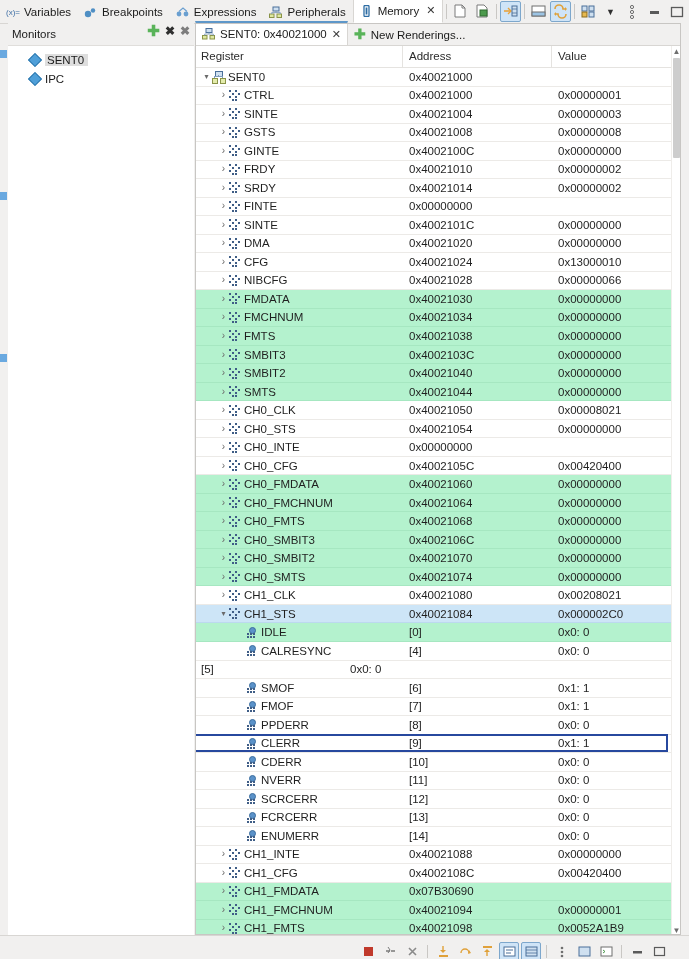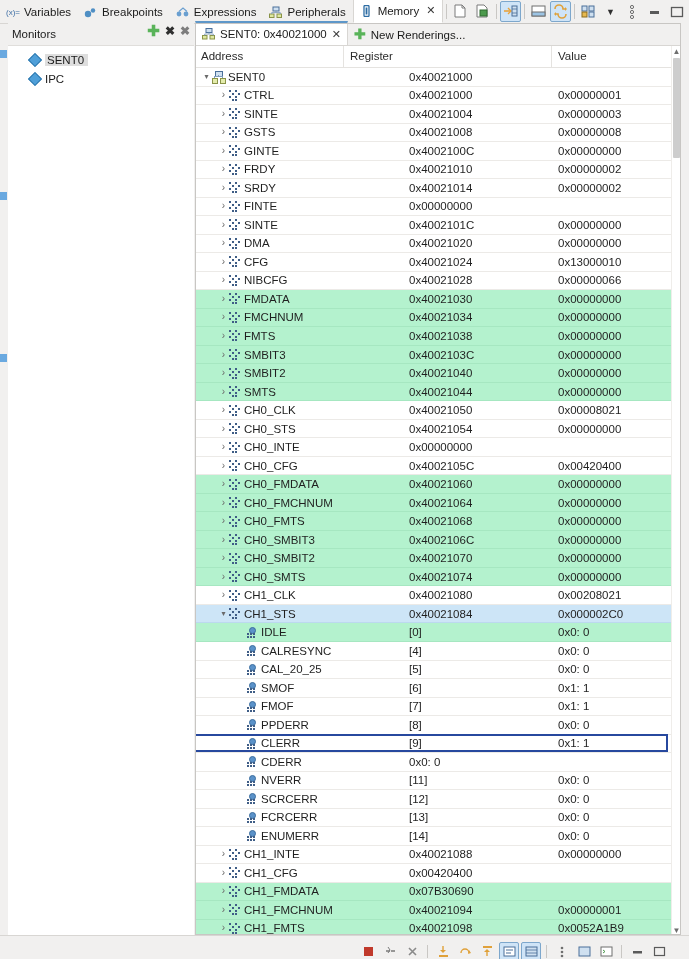--- a/index.html
+++ b/index.html
@@ -376,22 +376,22 @@
         <div class="rtab">
           <span style="display: inline-flex; align-items: center;">
             <span style="color:#59b359;font-size:14px;font-weight:bold;line-height:11px;">✚</span>
           </span>
           <span>New Renderings...</span>
         </div>
       </div>
 
     <div class="tbl-wrap">
       <div class="thead">
+        <div class="th c1">Register</div>
         <div class="th c2">Address</div>
-        <div class="th c1">Register</div>
         <div class="th c3">Value</div>
       </div>
       <div class="rows" id="rows">
           <div class="row">
             <div class="cell c-name">
               <span class="ind" style="width: 6px; display: inline-block;"></span>
               <span class="twisty" style="font-size: 8px;">▾</span>
               <span style="display: inline-flex; align-items: center;">
                 <span class="ic-periph">
                   <span class="bx" style="left:3px;top:0px;width:6px;height:3.5px;"></span>
@@ -1049,213 +1049,198 @@
                   <span class="d" style="left:4px;top:9px"></span>
                   <span class="d" style="left:7px;top:9px"></span>
                 </span>
               </span>
               <span class="txt">CALRESYNC</span>
             </div>
             <div class="cell c-addr">[4]</div>
             <div class="cell c-val">0x0: 0</div>
           </div>
           <div class="row">
+            <div class="cell c-addr">[5]</div>
+            <div class="cell c-val">0x0: 0</div>
+          </div>
+          <div class="row">
             <div class="cell c-name">
               <span class="ind" style="width: 40px; display: inline-block;"></span>
               <span class="twisty"></span>
               <span style="display: inline-flex; align-items: center;">
                 <span class="ic-bit">
                   <span class="dot"></span>
                   <span class="d" style="left:1px;top:6px"></span>
                   <span class="d" style="left:4px;top:6px"></span>
                   <span class="d" style="left:7px;top:6px"></span>
                   <span class="d" style="left:1px;top:9px"></span>
                   <span class="d" style="left:4px;top:9px"></span>
                   <span class="d" style="left:7px;top:9px"></span>
                 </span>
               </span>
-              <span class="txt">CAL_20_25</span>
-            </div>
-            <div class="cell c-addr">[5]</div>
-            <div class="cell c-val">0x0: 0</div>
+              <span class="txt">SMOF</span>
+            </div>
+            <div class="cell c-addr">[6]</div>
+            <div class="cell c-val">0x1: 1</div>
           </div>
           <div class="row">
             <div class="cell c-name">
               <span class="ind" style="width: 40px; display: inline-block;"></span>
               <span class="twisty"></span>
               <span style="display: inline-flex; align-items: center;">
                 <span class="ic-bit">
                   <span class="dot"></span>
                   <span class="d" style="left:1px;top:6px"></span>
                   <span class="d" style="left:4px;top:6px"></span>
                   <span class="d" style="left:7px;top:6px"></span>
                   <span class="d" style="left:1px;top:9px"></span>
                   <span class="d" style="left:4px;top:9px"></span>
                   <span class="d" style="left:7px;top:9px"></span>
                 </span>
               </span>
-              <span class="txt">SMOF</span>
-            </div>
-            <div class="cell c-addr">[6]</div>
+              <span class="txt">FMOF</span>
+            </div>
+            <div class="cell c-addr">[7]</div>
             <div class="cell c-val">0x1: 1</div>
           </div>
           <div class="row">
             <div class="cell c-name">
               <span class="ind" style="width: 40px; display: inline-block;"></span>
               <span class="twisty"></span>
               <span style="display: inline-flex; align-items: center;">
                 <span class="ic-bit">
                   <span class="dot"></span>
                   <span class="d" style="left:1px;top:6px"></span>
                   <span class="d" style="left:4px;top:6px"></span>
                   <span class="d" style="left:7px;top:6px"></span>
                   <span class="d" style="left:1px;top:9px"></span>
                   <span class="d" style="left:4px;top:9px"></span>
                   <span class="d" style="left:7px;top:9px"></span>
                 </span>
               </span>
-              <span class="txt">FMOF</span>
-            </div>
-            <div class="cell c-addr">[7]</div>
-            <div class="cell c-val">0x1: 1</div>
-          </div>
-          <div class="row">
+              <span class="txt">PPDERR</span>
+            </div>
+            <div class="cell c-addr">[8]</div>
+            <div class="cell c-val">0x0: 0</div>
+          </div>
+          <div class="row marked">
             <div class="cell c-name">
               <span class="ind" style="width: 40px; display: inline-block;"></span>
               <span class="twisty"></span>
               <span style="display: inline-flex; align-items: center;">
                 <span class="ic-bit">
                   <span class="dot"></span>
                   <span class="d" style="left:1px;top:6px"></span>
                   <span class="d" style="left:4px;top:6px"></span>
                   <span class="d" style="left:7px;top:6px"></span>
                   <span class="d" style="left:1px;top:9px"></span>
                   <span class="d" style="left:4px;top:9px"></span>
                   <span class="d" style="left:7px;top:9px"></span>
                 </span>
               </span>
-              <span class="txt">PPDERR</span>
-            </div>
-            <div class="cell c-addr">[8]</div>
-            <div class="cell c-val">0x0: 0</div>
-          </div>
-          <div class="row marked">
+              <span class="txt">CLERR</span>
+            </div>
+            <div class="cell c-addr">[9]</div>
+            <div class="cell c-val">0x1: 1</div>
+          </div>
+          <div class="row">
             <div class="cell c-name">
               <span class="ind" style="width: 40px; display: inline-block;"></span>
               <span class="twisty"></span>
               <span style="display: inline-flex; align-items: center;">
                 <span class="ic-bit">
                   <span class="dot"></span>
                   <span class="d" style="left:1px;top:6px"></span>
                   <span class="d" style="left:4px;top:6px"></span>
                   <span class="d" style="left:7px;top:6px"></span>
                   <span class="d" style="left:1px;top:9px"></span>
                   <span class="d" style="left:4px;top:9px"></span>
                   <span class="d" style="left:7px;top:9px"></span>
                 </span>
               </span>
-              <span class="txt">CLERR</span>
-            </div>
-            <div class="cell c-addr">[9]</div>
-            <div class="cell c-val">0x1: 1</div>
+              <span class="txt">CDERR</span>
+            </div>
+            <div class="cell c-addr">[10]</div>
+            <div class="cell c-val">0x0: 0</div>
           </div>
           <div class="row">
             <div class="cell c-name">
               <span class="ind" style="width: 40px; display: inline-block;"></span>
               <span class="twisty"></span>
               <span style="display: inline-flex; align-items: center;">
                 <span class="ic-bit">
                   <span class="dot"></span>
                   <span class="d" style="left:1px;top:6px"></span>
                   <span class="d" style="left:4px;top:6px"></span>
                   <span class="d" style="left:7px;top:6px"></span>
                   <span class="d" style="left:1px;top:9px"></span>
                   <span class="d" style="left:4px;top:9px"></span>
                   <span class="d" style="left:7px;top:9px"></span>
                 </span>
               </span>
-              <span class="txt">CDERR</span>
-            </div>
+              <span class="txt">NVERR</span>
+            </div>
+            <div class="cell c-addr">[11]</div>
             <div class="cell c-val">0x0: 0</div>
           </div>
           <div class="row">
             <div class="cell c-name">
               <span class="ind" style="width: 40px; display: inline-block;"></span>
               <span class="twisty"></span>
               <span style="display: inline-flex; align-items: center;">
                 <span class="ic-bit">
                   <span class="dot"></span>
                   <span class="d" style="left:1px;top:6px"></span>
                   <span class="d" style="left:4px;top:6px"></span>
                   <span class="d" style="left:7px;top:6px"></span>
                   <span class="d" style="left:1px;top:9px"></span>
                   <span class="d" style="left:4px;top:9px"></span>
                   <span class="d" style="left:7px;top:9px"></span>
                 </span>
               </span>
-              <span class="txt">NVERR</span>
-            </div>
-            <div class="cell c-addr">[11]</div>
+              <span class="txt">SCRCERR</span>
+            </div>
+            <div class="cell c-addr">[12]</div>
             <div class="cell c-val">0x0: 0</div>
           </div>
           <div class="row">
             <div class="cell c-name">
               <span class="ind" style="width: 40px; display: inline-block;"></span>
               <span class="twisty"></span>
               <span style="display: inline-flex; align-items: center;">
                 <span class="ic-bit">
                   <span class="dot"></span>
                   <span class="d" style="left:1px;top:6px"></span>
                   <span class="d" style="left:4px;top:6px"></span>
                   <span class="d" style="left:7px;top:6px"></span>
                   <span class="d" style="left:1px;top:9px"></span>
                   <span class="d" style="left:4px;top:9px"></span>
                   <span class="d" style="left:7px;top:9px"></span>
                 </span>
               </span>
-              <span class="txt">SCRCERR</span>
-            </div>
-            <div class="cell c-addr">[12]</div>
+              <span class="txt">FCRCERR</span>
+            </div>
+            <div class="cell c-addr">[13]</div>
             <div class="cell c-val">0x0: 0</div>
           </div>
           <div class="row">
             <div class="cell c-name">
               <span class="ind" style="width: 40px; display: inline-block;"></span>
               <span class="twisty"></span>
               <span style="display: inline-flex; align-items: center;">
                 <span class="ic-bit">
                   <span class="dot"></span>
                   <span class="d" style="left:1px;top:6px"></span>
                   <span class="d" style="left:4px;top:6px"></span>
                   <span class="d" style="left:7px;top:6px"></span>
                   <span class="d" style="left:1px;top:9px"></span>
                   <span class="d" style="left:4px;top:9px"></span>
                   <span class="d" style="left:7px;top:9px"></span>
                 </span>
               </span>
-              <span class="txt">FCRCERR</span>
-            </div>
-            <div class="cell c-addr">[13]</div>
-            <div class="cell c-val">0x0: 0</div>
-          </div>
-          <div class="row">
-            <div class="cell c-name">
-              <span class="ind" style="width: 40px; display: inline-block;"></span>
-              <span class="twisty"></span>
-              <span style="display: inline-flex; align-items: center;">
-                <span class="ic-bit">
-                  <span class="dot"></span>
-                  <span class="d" style="left:1px;top:6px"></span>
-                  <span class="d" style="left:4px;top:6px"></span>
-                  <span class="d" style="left:7px;top:6px"></span>
-                  <span class="d" style="left:1px;top:9px"></span>
-                  <span class="d" style="left:4px;top:9px"></span>
-                  <span class="d" style="left:7px;top:9px"></span>
-                </span>
-              </span>
               <span class="txt">ENUMERR</span>
             </div>
             <div class="cell c-addr">[14]</div>
             <div class="cell c-val">0x0: 0</div>
           </div>
           <div class="row">
             <div class="cell c-name">
               <span class="ind" style="width: 23px; display: inline-block;"></span>
               <span class="twisty" style="font-size: 10px;">›</span>
               <span style="display: inline-flex; align-items: center;">
@@ -1286,20 +1271,21 @@
                   <i style="left:3px;top:3px"></i>
                   <i style="left:9px;top:3px"></i>
                   <i style="left:0px;top:6px"></i>
                   <i style="left:6px;top:6px"></i>
                   <i style="left:3px;top:9px"></i>
                   <i style="left:6px;top:9px"></i>
                 </span>
               </span>
               <span class="txt">CH1_CFG</span>
             </div>
+            <div class="cell c-addr">0x4002108C</div>
             <div class="cell c-val">0x00420400</div>
           </div>
           <div class="row green">
             <div class="cell c-name">
               <span class="ind" style="width: 23px; display: inline-block;"></span>
               <span class="twisty" style="font-size: 10px;">›</span>
               <span style="display: inline-flex; align-items: center;">
                 <span class="ic-reg">
                   <i style="left:0px;top:0px"></i>
                   <i style="left:6px;top:0px"></i>

